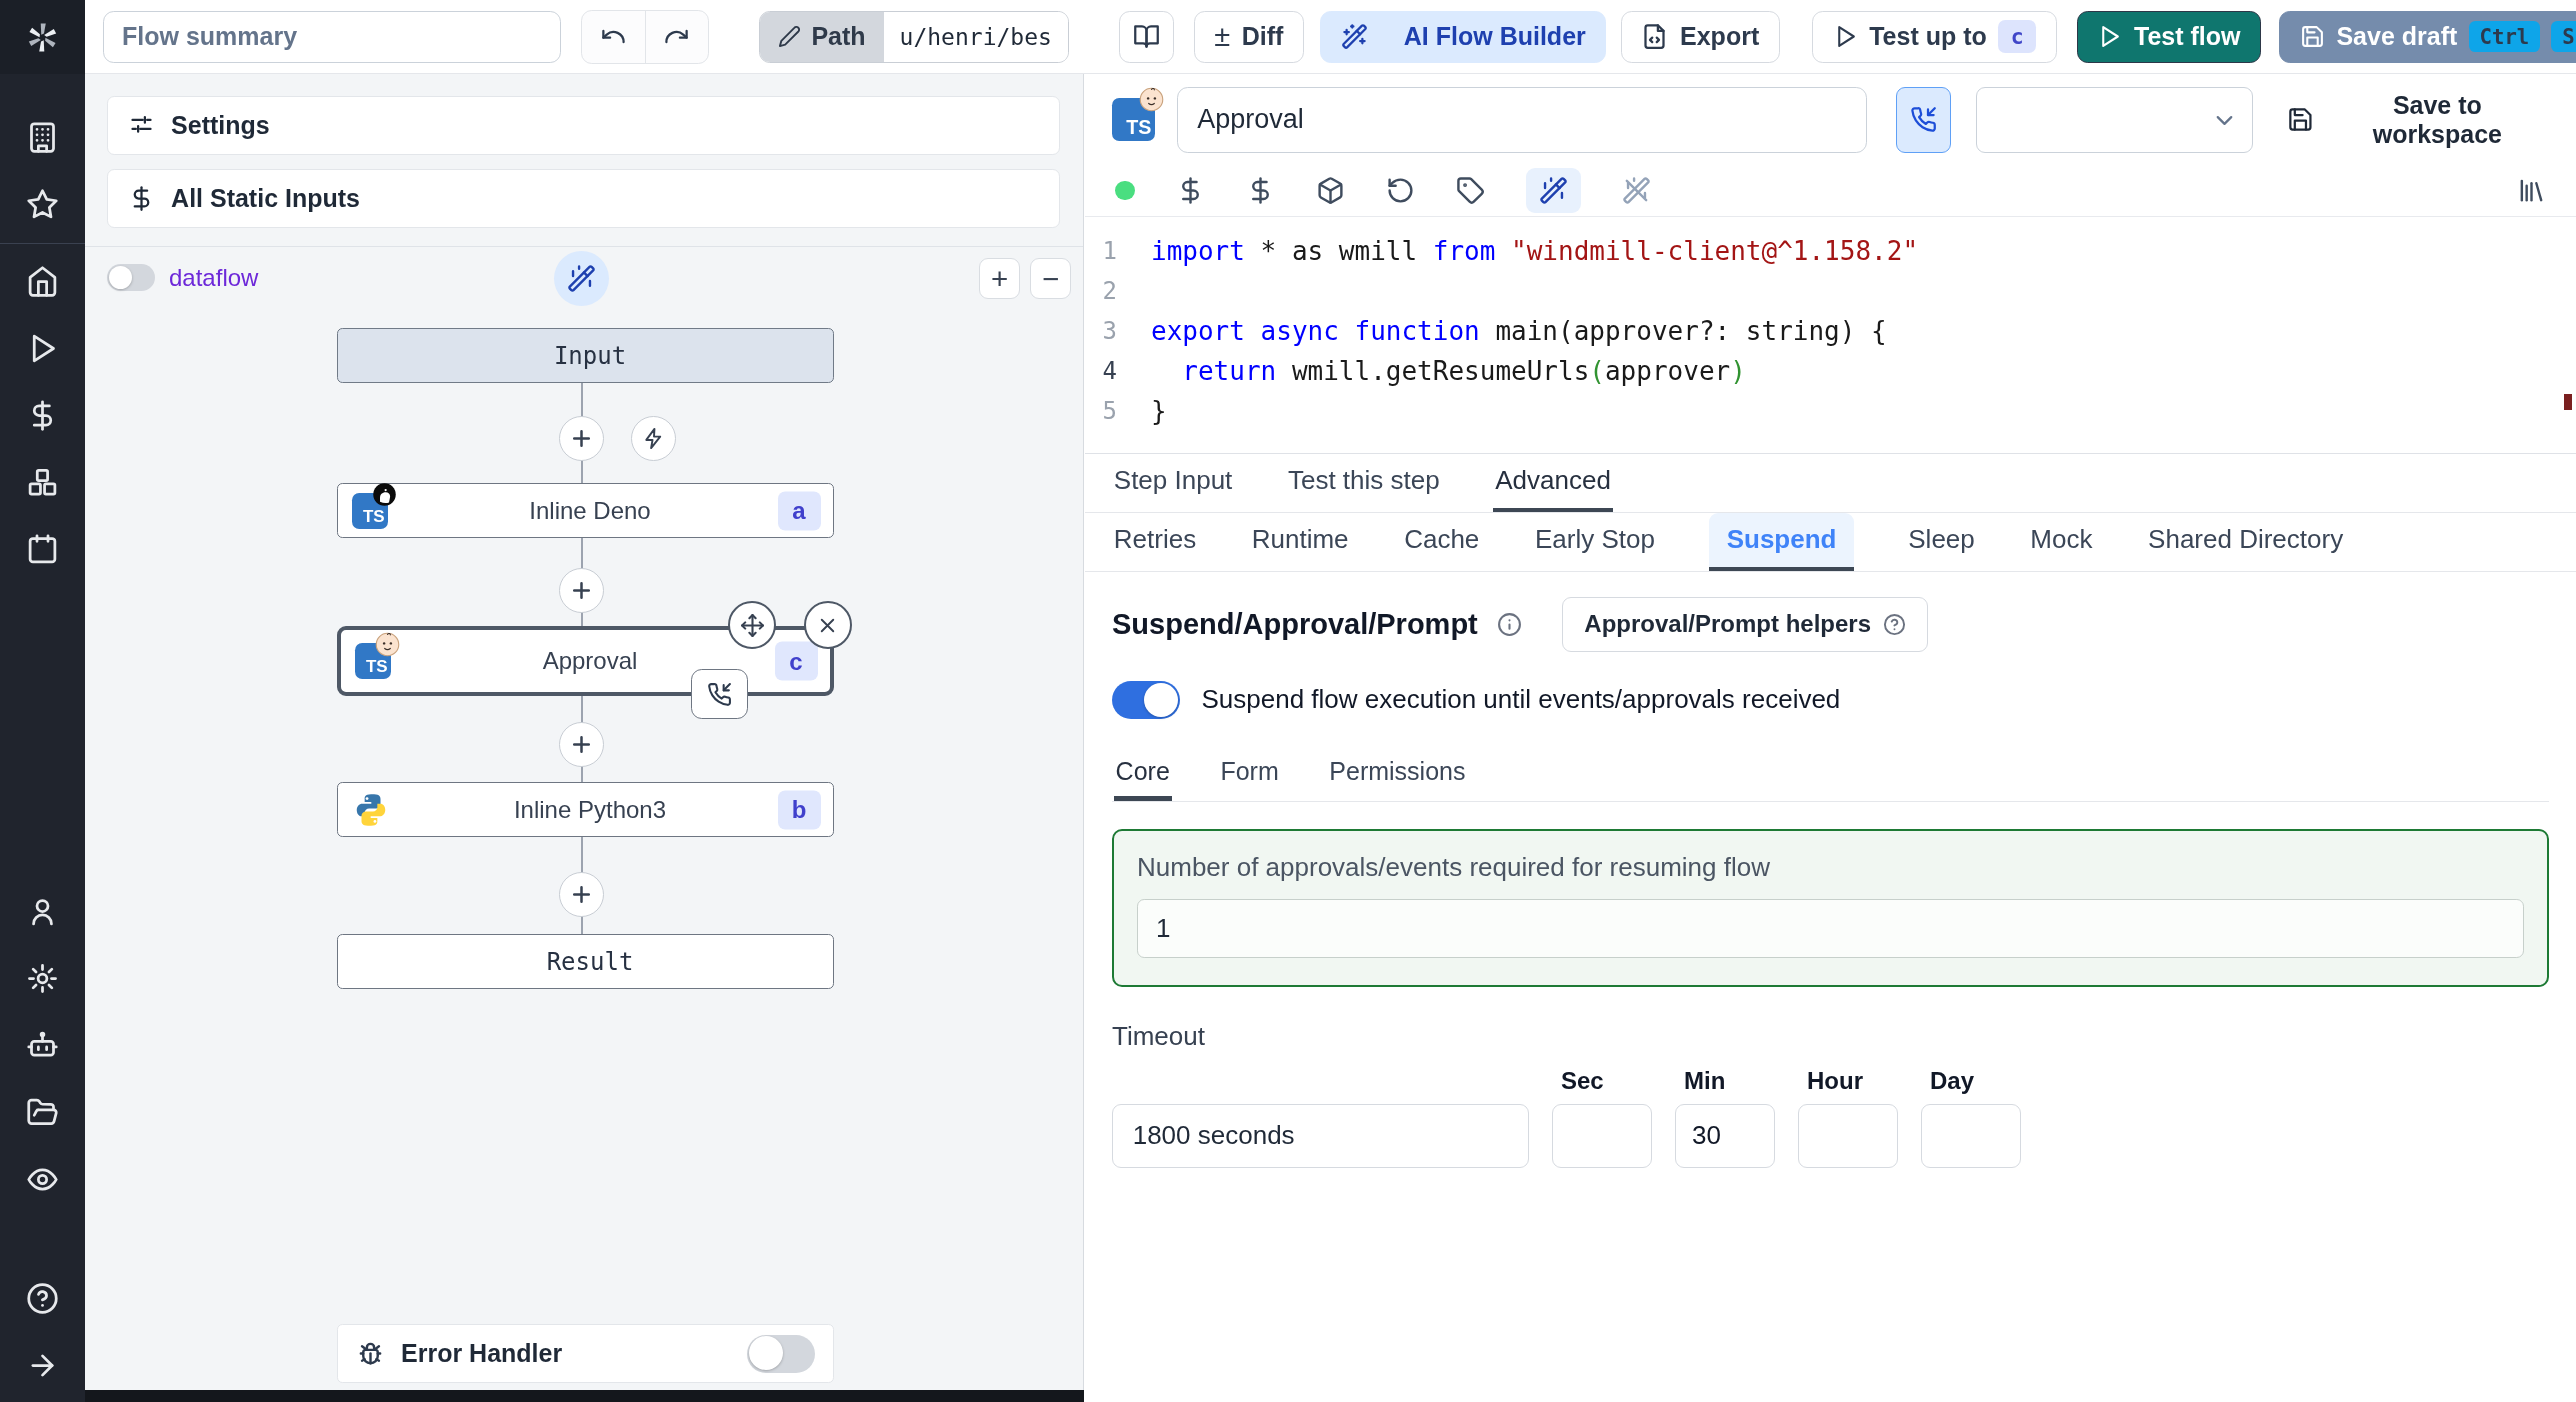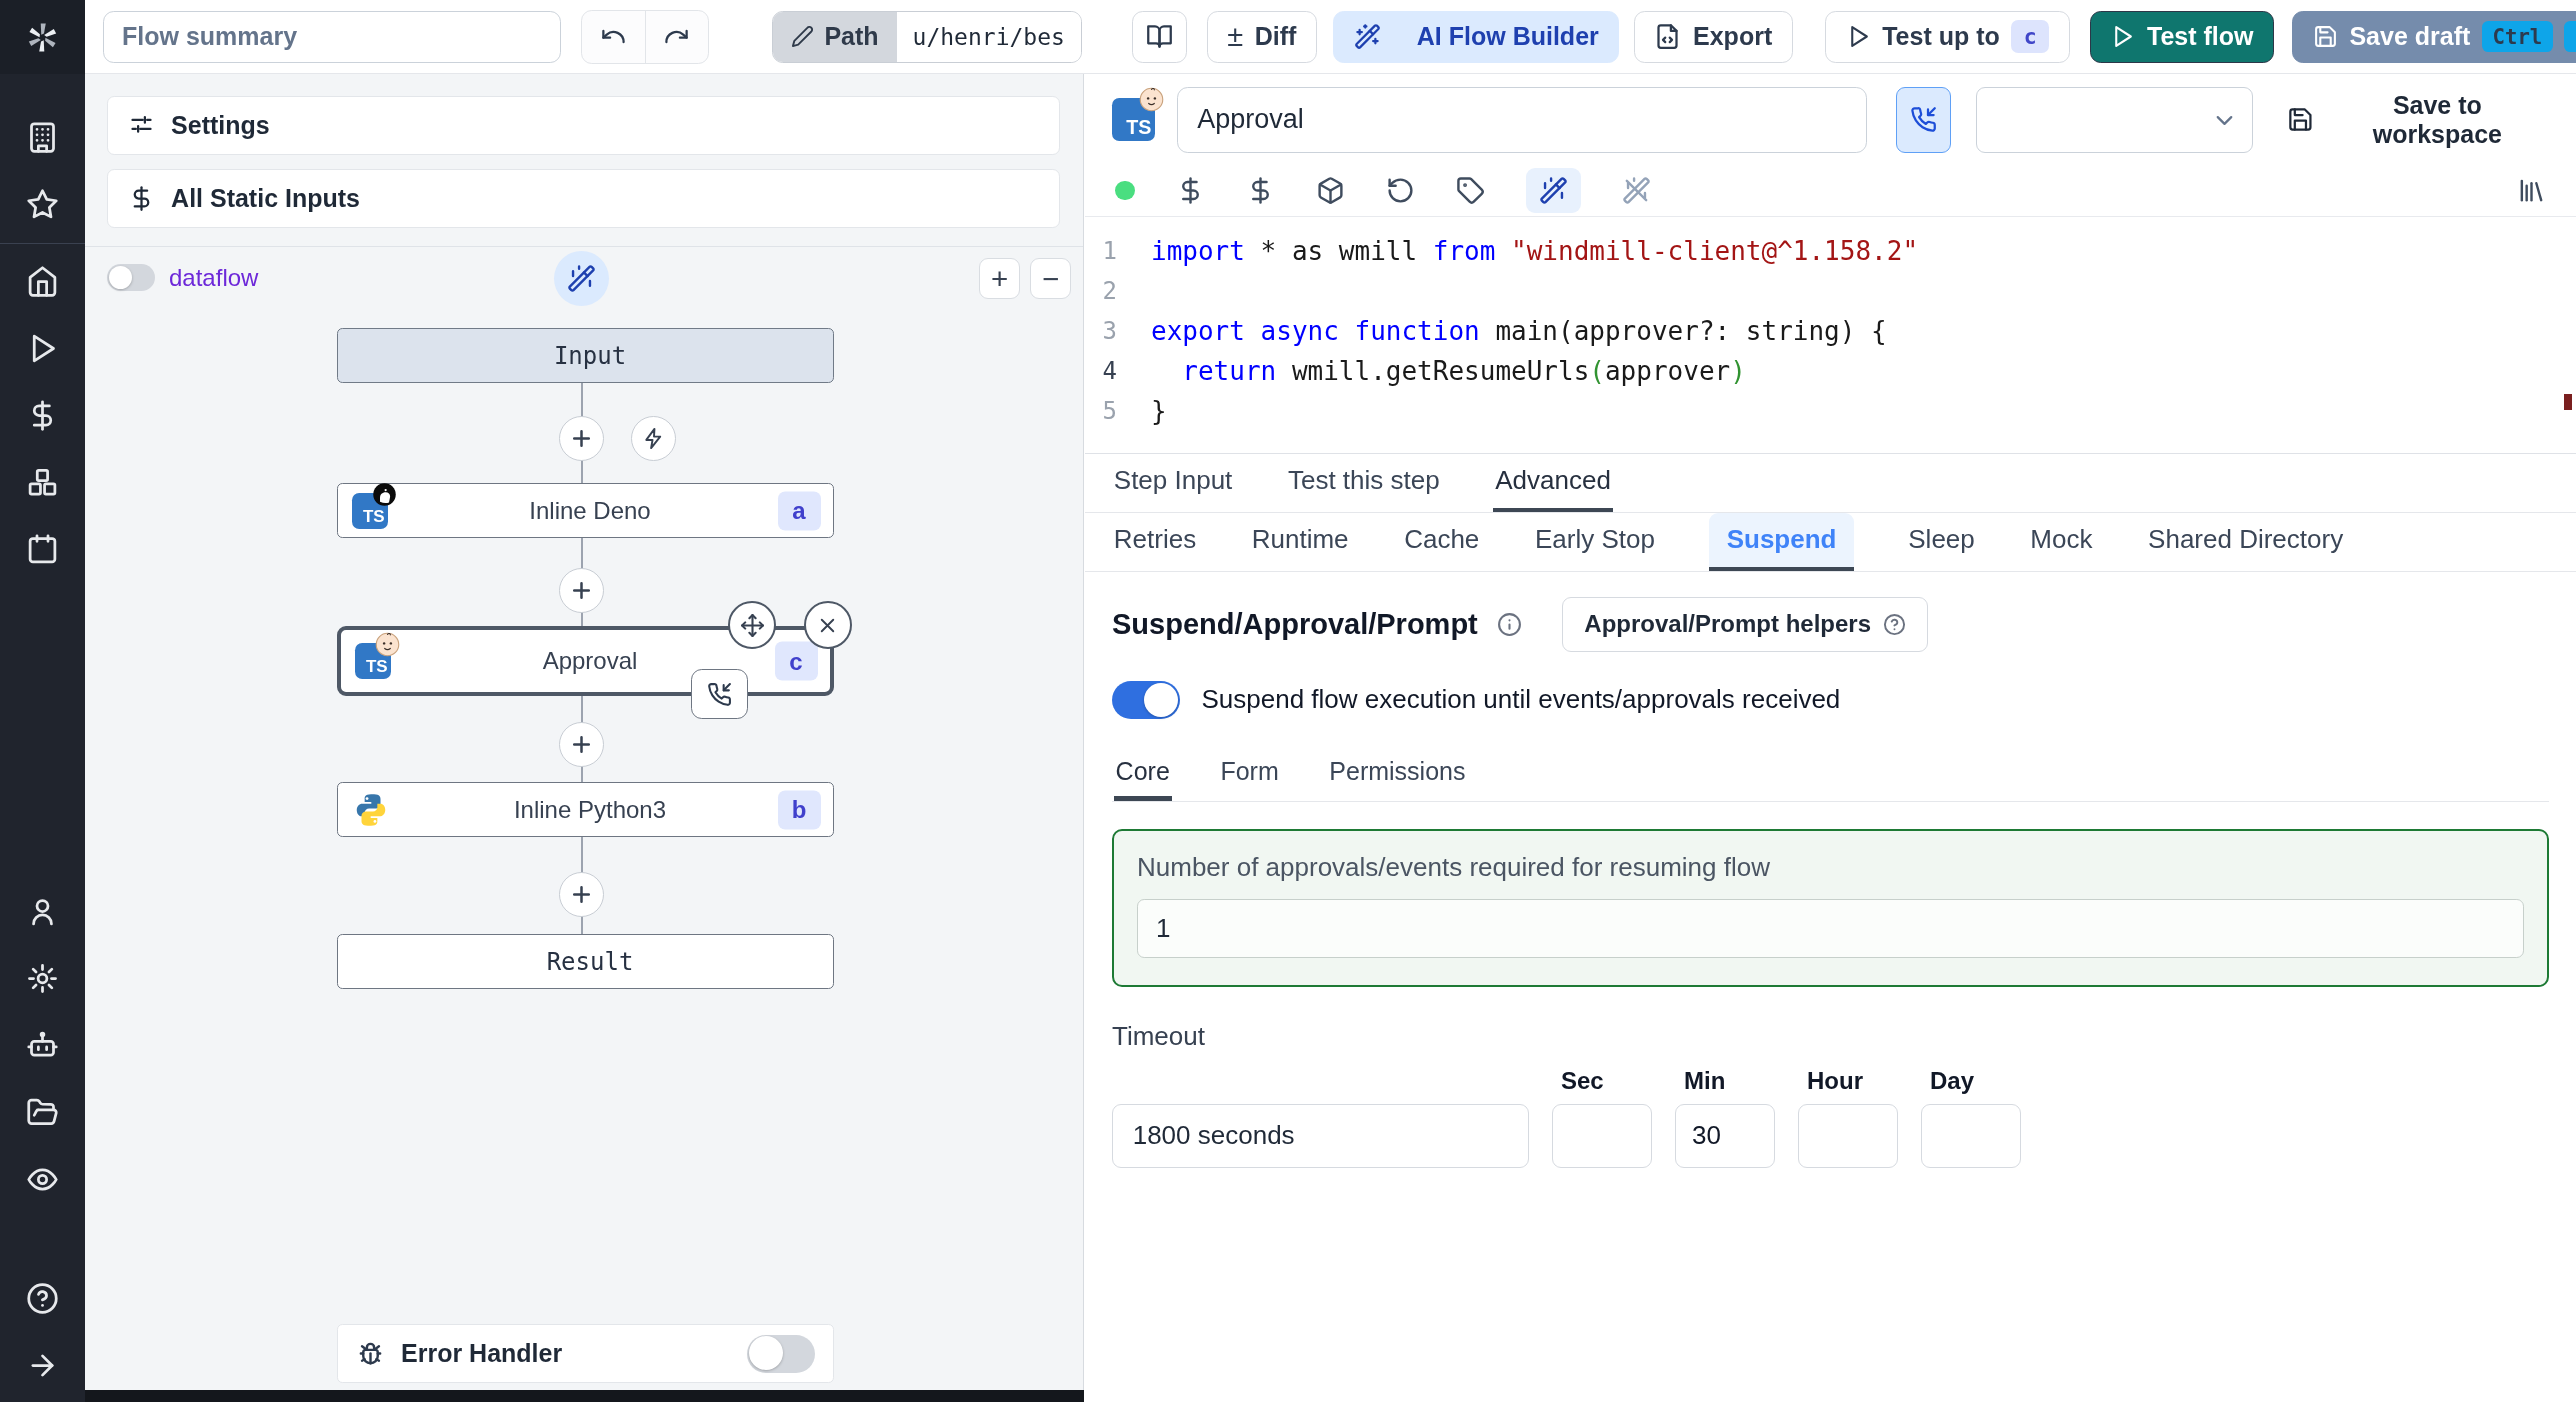--- a/index.html
+++ b/index.html
@@ -17,21 +17,21 @@
 
   
   .topbar { position:absolute; left:85px; top:0; right:0; height:74px; background:#fff; border-bottom:0.9px solid #e5e7eb; display:flex; align-items:center; padding-left:18px; }
   .topbar > * { flex-shrink:0; }
   .flow-summary { width:458px; height:52px; border:0.9px solid #cbd2da; border-radius:10.7px; padding:0 18px; font-size:25px; font-weight:600; font-family:"Liberation Sans",sans-serif; color:#1f2937; outline:none; }
   .flow-summary::placeholder { color:#64748b; }
   .ur-group { display:flex; margin-left:19.7px; border:0.9px solid #e2e5e9; border-radius:10.7px; overflow:hidden; background:#fcfcfd; }
   .ur-group button { width:63px; height:52px; background:transparent; border:none; display:grid; place-items:center; color:#2d3a4d; cursor:pointer; }
   .ur-group button + button { border-left:0.9px solid #e2e5e9; }
   .btn { height:52px; border:0.9px solid #d6dae0; border-radius:10.7px; background:#fff; display:flex; align-items:center; gap:11.6px; padding:0 19.7px; font-size:25px; font-weight:700; color:#2d3a4d; cursor:pointer; font-family:"Liberation Sans",sans-serif; }
-  .path-group { display:flex; margin-left:63px; border:0.9px solid #c9ced5; border-radius:10.7px; overflow:hidden; height:52px; }
+  .path-group { display:flex; margin-left:50px; border:0.9px solid #c9ced5; border-radius:10.7px; overflow:hidden; height:52px; }
   .path-seg1 { display:flex; align-items:center; gap:10.7px; background:#d3d7dd; padding:0 18px; font-size:25px; font-weight:700; color:#2f3a4a; cursor:pointer; }
   .path-seg2 { display:flex; align-items:center; background:#fff; padding:0 16px; font-family:"DejaVu Sans Mono",monospace; font-size:23px; color:#1f2937; }
   .icon-btn { width:55px; height:52px; border:0.9px solid #d6dae0; border-radius:10.7px; background:#fff; display:grid; place-items:center; color:#2d3a4d; margin-left:50px; cursor:pointer; }
   .btn-diff { margin-left:19.7px; }
   .pm-glyph { font-size:29px; font-weight:400; line-height:1; }
   .btn-ai { margin-left:16px; background:#dbeafe; border-color:#dbeafe; color:#1e40af;gap:36px; }
   .btn-export { margin-left:14.3px; }
   .btn-testupto { margin-left:32px; }
   kbd.k-c { background:#dde4fd; color:#4046c8; font-family:"DejaVu Sans Mono",monospace; font-size:21.5px; font-weight:700; padding:3.6px 12.5px; border-radius:7.2px; }
   .btn-testflow { margin-left:19.7px; background:#0f766e; border-color:#2d3748; color:#fff; }

